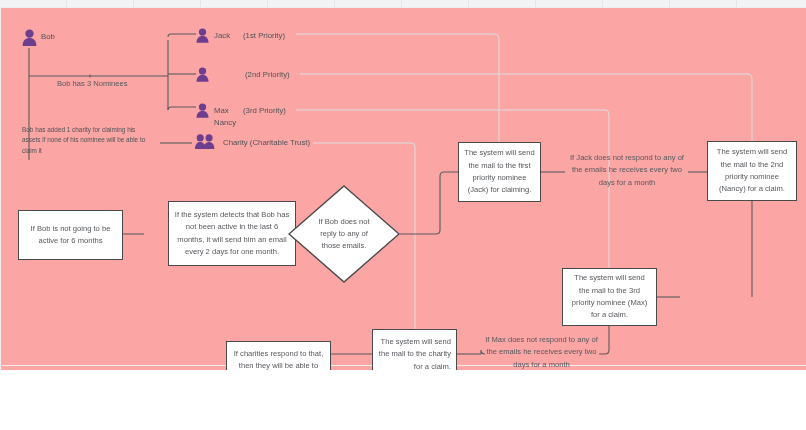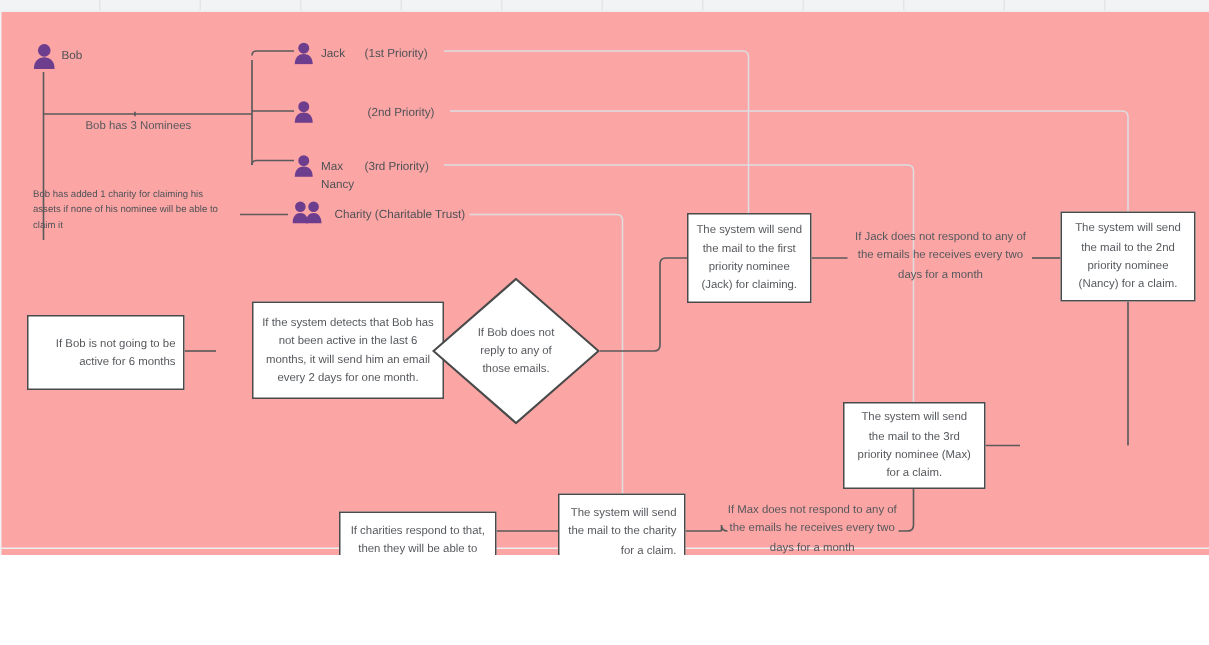--- a/index.html
+++ b/index.html
@@ -262,21 +262,21 @@
       <path d="M-0.4,17 C-0.4,11.3 2.6,9.0 5.6,9.0 C8.6,9.0 11.6,11.3 11.6,17 Z" fill="#6d3d8e"></path>
       <circle cx="15.6" cy="4.4" r="4.0" fill="#6d3d8e"></circle>
       <path d="M9.6,17 C9.6,11.3 12.6,9.0 15.6,9.0 C18.6,9.0 21.6,11.3 21.6,17 Z" fill="#6d3d8e"></path>
     </svg>
   </span>
   <span class="person-name" style="left:223px; top:139px;">Charity (Charitable Trust)</span>
 
   <span class="tree-label" style="left:57px; top:78px;">Bob has 3 Nominees</span>
   <div class="note-label" style="left:22px; top:125px; width:133px;">Bob has added 1 charity for claiming his assets if none of his nominee will be able to claim it</div>
 
-  <div class="node" style="left:18px; top:210px; width:105px; height:50px;text-align:right;">If Bob is not going to be active for 6 months</div>
+  <div class="node" style="left:18px; top:210px; width:105px; height:50px;">If Bob is not going to be active for 6 months</div>
 
   <div class="node" style="left:144px; top:201px; width:128px; height:65px;margin-left:24px;">If the system detects that Bob has not been active in the last 6 months, it will send him an email every 2 days for one month.</div>
 
   <div class="diamond-wrap" style="left:288px; top:185px; width:112px; height:98px;">
     <svg width="112" height="98" viewBox="0 0 112 98">
       <polygon points="56,1 111,49 56,97 1,49" fill="#ffffff" stroke="#4a4a4a" stroke-width="1.4"></polygon>
     </svg>
     <div class="dtext">If Bob does not reply to any of those emails.</div>
   </div>
 

